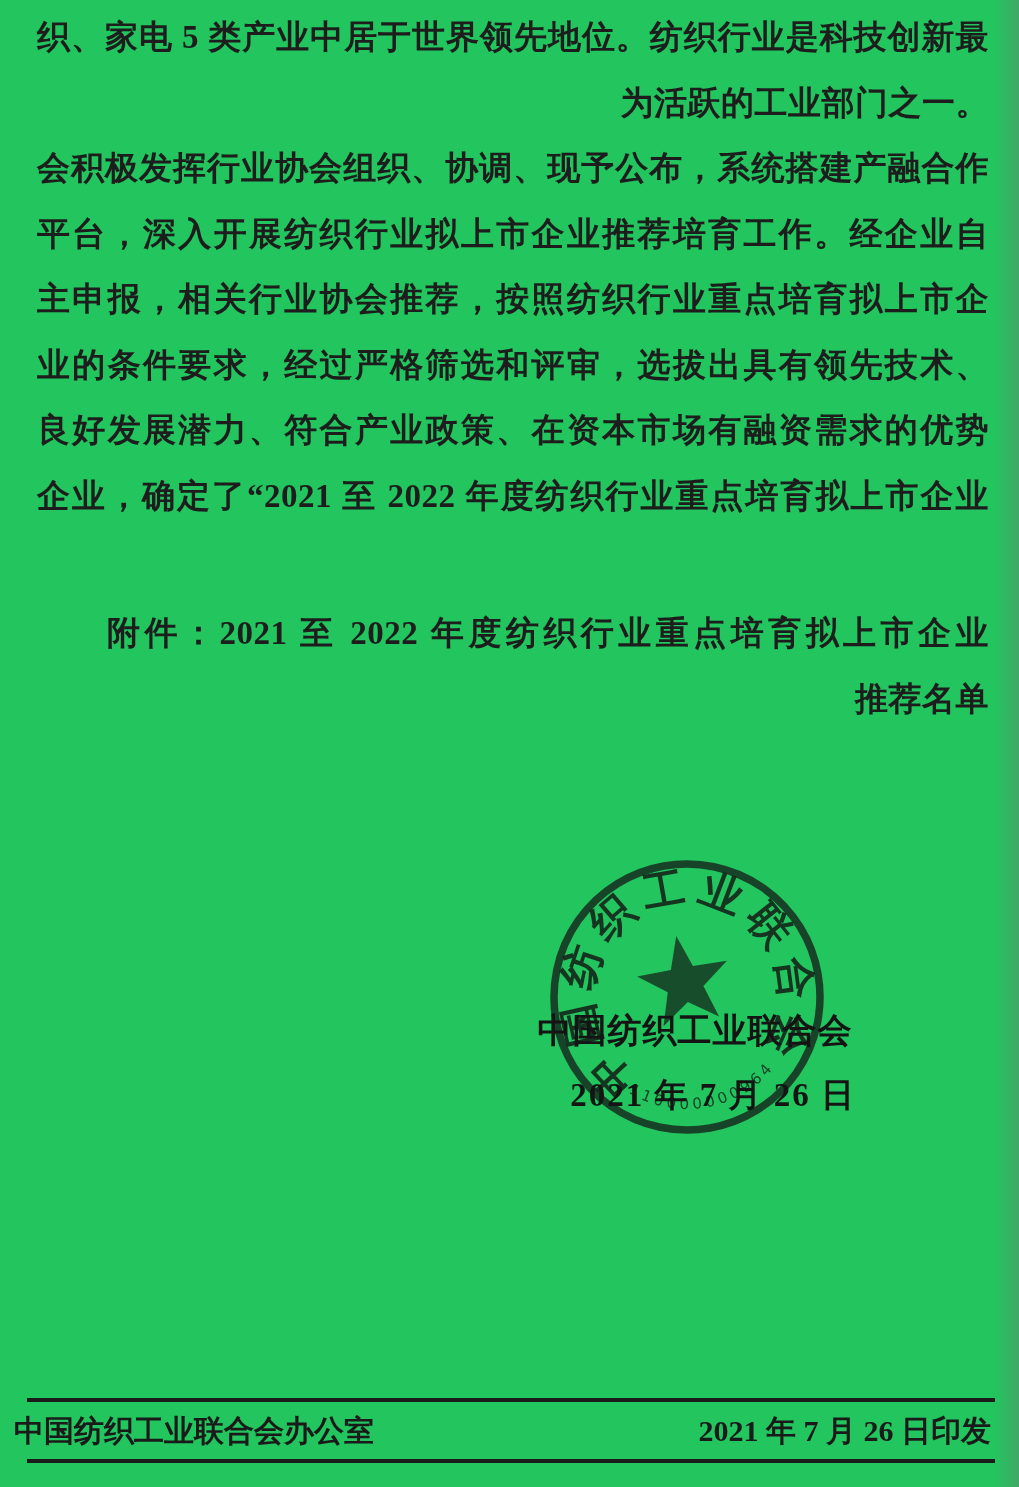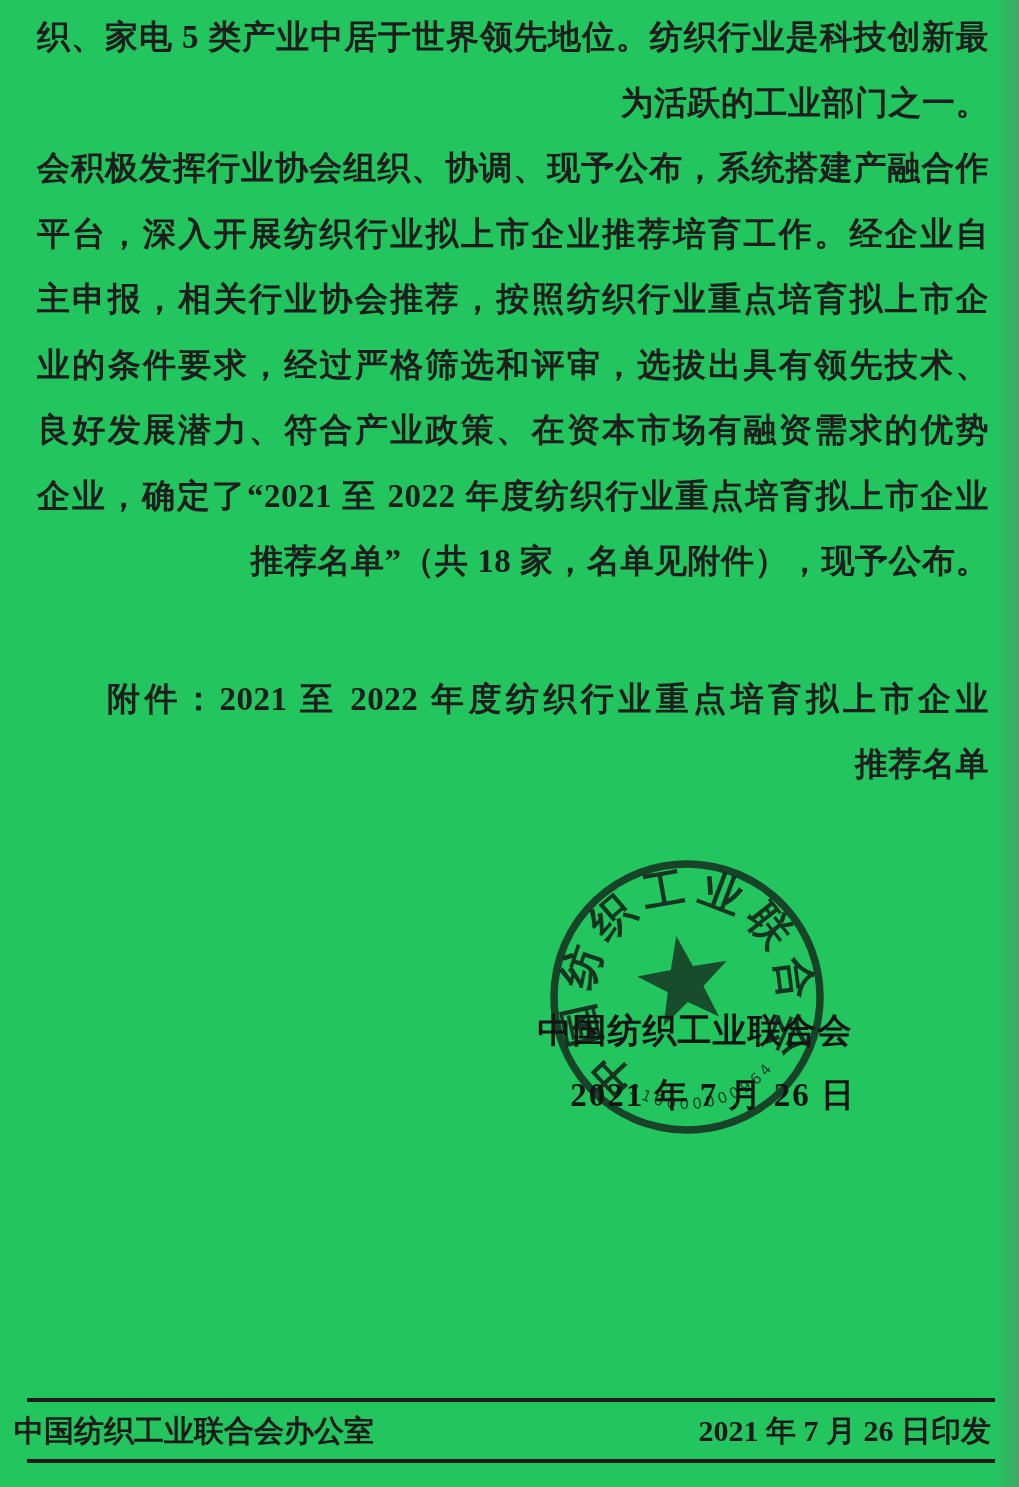--- a/index.html
+++ b/index.html
@@ -129,21 +129,20 @@
 
   <div class="body-text">
       <div class="line j">织、家电 5 类产业中居于世界领先地位。纺织行业是科技创新最</div>
       <div class="line">为活跃的工业部门之一。</div>
       <div class="line j">会积极发挥行业协会组织、协调、现予公布，系统搭建产融合作</div>
       <div class="line j">平台，深入开展纺织行业拟上市企业推荐培育工作。经企业自</div>
       <div class="line j">主申报，相关行业协会推荐，按照纺织行业重点培育拟上市企</div>
       <div class="line j">业的条件要求，经过严格筛选和评审，选拔出具有领先技术、</div>
       <div class="line j">良好发展潜力、符合产业政策、在资本市场有融资需求的优势</div>
       <div class="line j">企业，确定了“2021 至 2022 年度纺织行业重点培育拟上市企业</div>
-      <div class="line">推荐名单”（共 18 家，名单见附件），现予公布。</div>
       <div class="line j ind gap">附件：2021 至 2022 年度纺织行业重点培育拟上市企业</div>
       <div class="line">推荐名单</div>
     </div>
 
   <svg class="seal-svg" viewBox="0 0 1019 1487" xmlns="http://www.w3.org/2000/svg" aria-hidden="true">
     <g transform="rotate(-10 687 997)">
       <defs>
         <path id="arcPath" d="M 626 1070 A 95 95 0 1 1 748 1070" fill="none"></path>
         <path id="serialPath" d="M 590 1053 A 112 112 0 0 0 784 1053" fill="none"></path>
       </defs>

